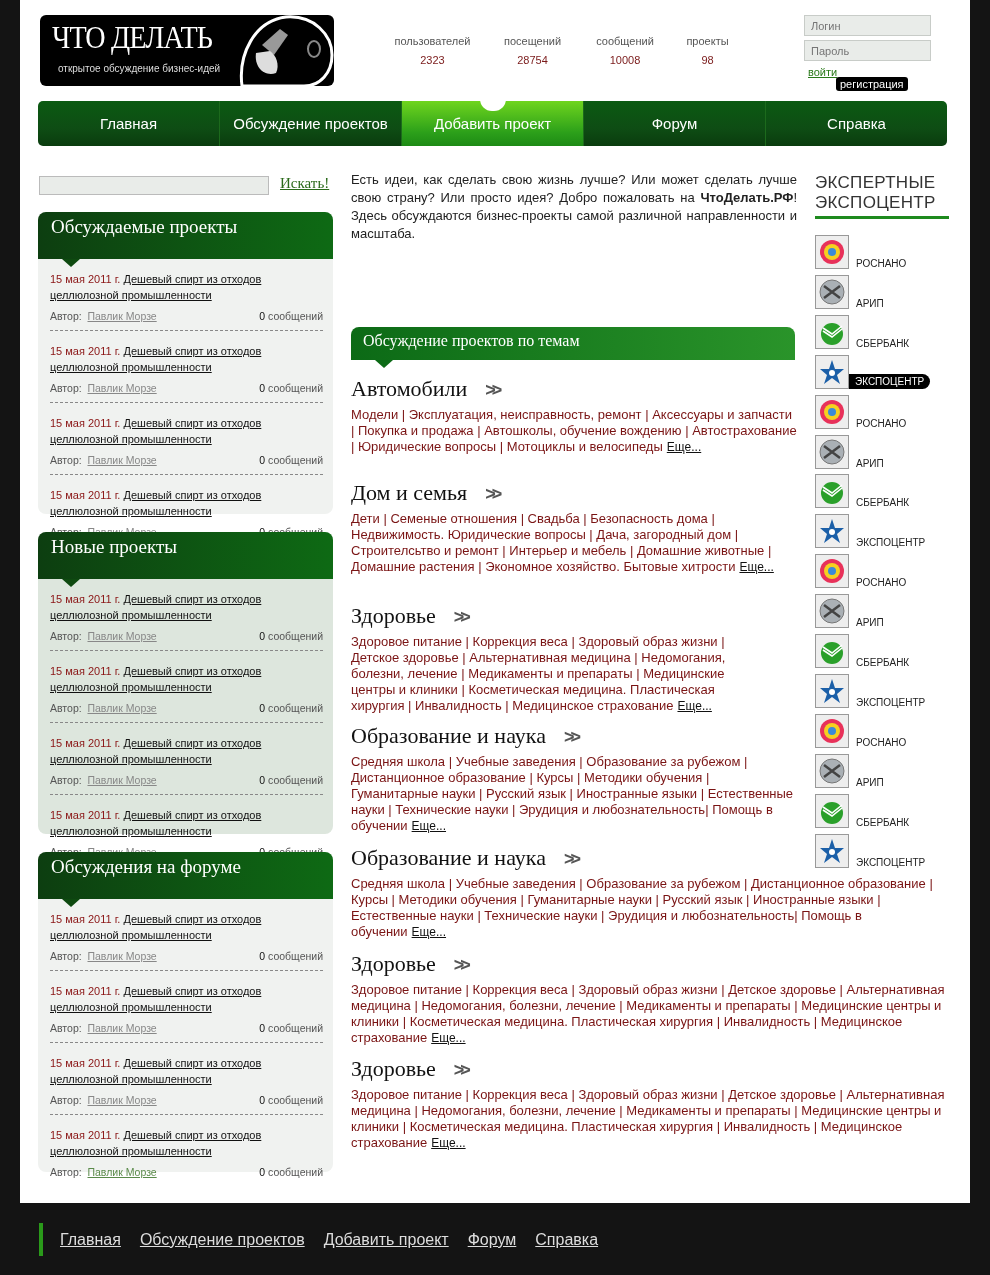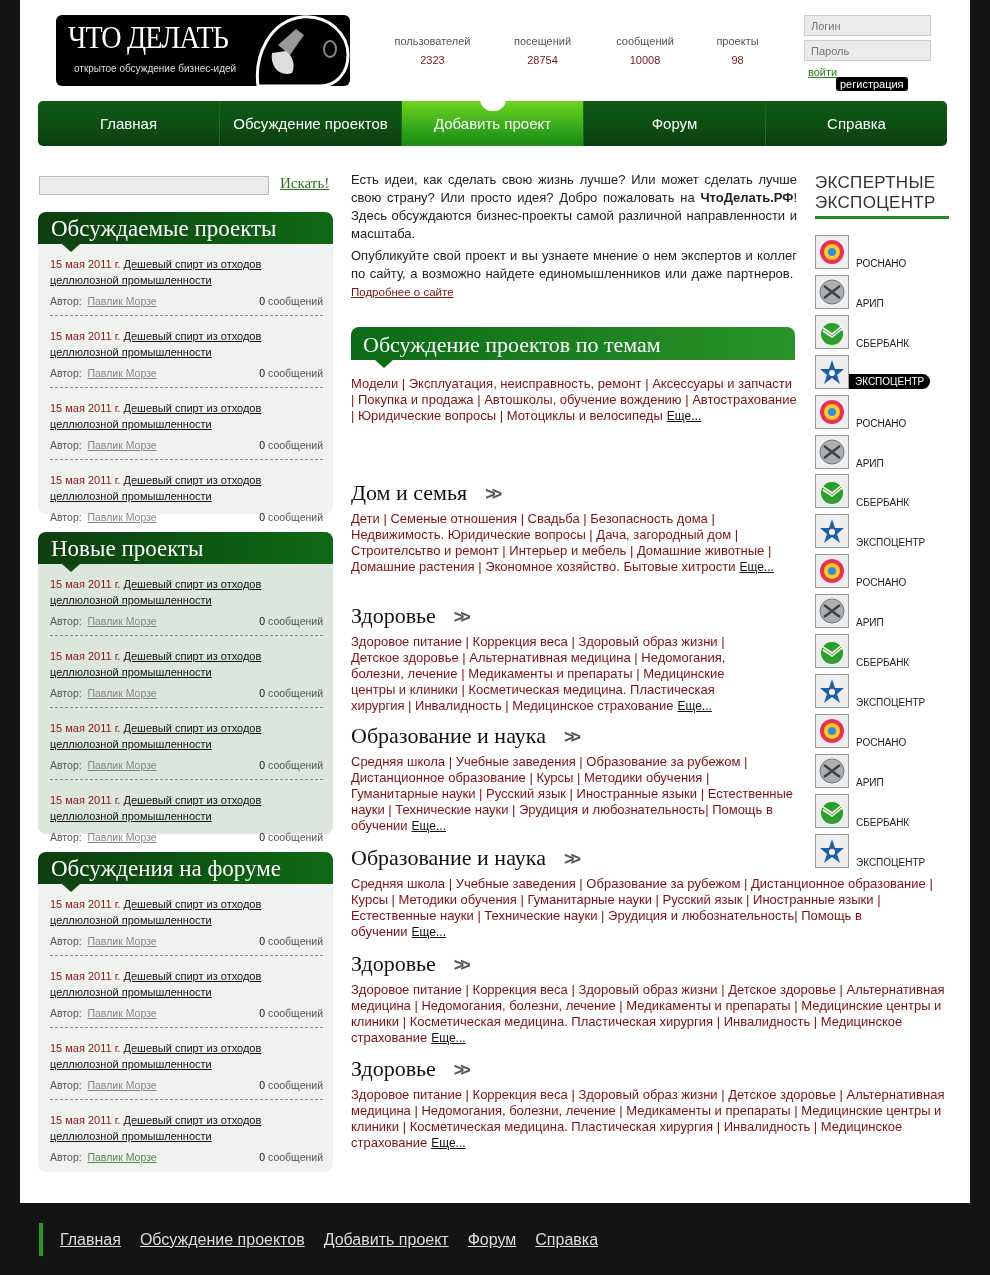--- a/index.html
+++ b/index.html
@@ -1,58 +1,58 @@
 <!DOCTYPE html>
 <html><head>
 <meta charset="utf-8">
 <style>
 *{box-sizing:border-box;margin:0;padding:0}
 html,body{width:990px;height:1275px;overflow:hidden}
 body{background:#141414;font-family:"Liberation Sans",sans-serif;color:#222;position:relative}
 .page{position:absolute;left:20px;top:0;width:950px;height:1203px;background:#fff}
 
-.logo{position:absolute;left:36px;top:15px;width:294px;height:71px;background:#000;border-radius:6px;overflow:hidden}
+.logo{position:absolute;left:20px;top:15px;width:294px;height:71px;background:#000;border-radius:6px;overflow:hidden}
 .logo-title{position:absolute;left:12px;top:4px;color:#fff;font-family:"Liberation Serif",serif;font-size:32px;letter-spacing:-1px;transform:scaleX(.88);transform-origin:left}
 .logo-sub{position:absolute;left:18px;top:48px;color:#ddd;font-size:10px}
 .logo-monkey{position:absolute;right:0;top:0;width:100px;height:71px}
-.stats{position:absolute;left:370px;top:35px;display:flex;gap:10px}
+.stats{position:absolute;left:370px;top:35px;display:flex;gap:0}
 .stat{text-align:center;font-size:11px}
 .stat .lbl{color:#555;display:block;margin-bottom:7px}
 .stat .val{color:#7a1a1a;display:block}
 .login{position:absolute;left:784px;top:15px;width:127px}
 .login input{display:block;width:127px;height:21px;border:1px solid #c8ccc8;background:#e9ece9;font-size:11px;padding:0 6px;margin-bottom:4px;color:#222;font-family:"Liberation Sans",sans-serif}
 .login .actions{margin-top:5px;font-size:11px}
 .login .enter{color:#2a7a1a;text-decoration:underline;margin-left:4px}
 .login .reg{background:#000;color:#fff;padding:1px 4px;border-radius:3px;margin-left:32px}
 
 .nav{position:absolute;left:18px;top:101px;width:909px;height:45px;border-radius:5px;overflow:visible;display:flex;background:linear-gradient(#0b5a12,#0e4d14 60%,#0a3c0e)}
 .nav-item{flex:1;color:#fff;font-size:15px;display:flex;align-items:center;justify-content:center;border-right:1px solid #1c6a1c;position:relative}
 .nav-item:last-child{border-right:none}
 .nav-item.active{background:linear-gradient(#6fd51e,#2ca01a 70%,#1d8a15)}
 .nav-item.active::before{content:"";position:absolute;top:-2px;left:50%;margin-left:-13px;width:26px;height:12px;background:#fff;border-radius:0 0 13px 13px}
 
 .search{position:absolute;left:19px;top:176px;width:230px;height:19px;border:1px solid #bbb;background:#e9ece9}
 .search-btn{position:absolute;left:260px;top:175px;font-family:"Liberation Serif",serif;font-size:15px;color:#2a6a1a;text-decoration:underline}
 .box{position:absolute;left:18px;width:295px;background:#f0f2f0;border-radius:8px}
 .box.alt{background:#dde6dd}
-.box-head{height:32px;background:linear-gradient(90deg,#0d3e10,#0e6a14);border-radius:8px 8px 0 0;color:#fff;font-family:"Liberation Serif",serif;font-size:23px;padding:4px 0 0 13px;position:relative}
+.box-head{height:47px;background:linear-gradient(90deg,#0d3e10,#0e6a14);border-radius:8px 8px 0 0;color:#fff;font-family:"Liberation Serif",serif;font-size:19px;padding:4px 0 0 13px;position:relative}
 .box-head::after{content:"";position:absolute;left:24px;bottom:-8px;border-left:9px solid transparent;border-right:9px solid transparent;border-top:8px solid #0e4a10}
 .item{margin:0 10px 0 12px;padding:12px 0 6px;border-bottom:1px dashed #888;font-size:11px;line-height:16px}
 .item:last-child{border-bottom:none}
 .item .date{color:#8a1414}
 .item .ttl{color:#111;text-decoration:underline}
 .item .meta{display:flex;justify-content:space-between;margin-top:5px;color:#555;font-size:10.5px}
 .item .author{color:#888;text-decoration:underline}
 .item .author.hl{color:#5a8a4a}
 .item .cnt b{color:#111;font-weight:normal}
 
 .intro{position:absolute;left:331px;top:171px;width:446px;font-size:13px;line-height:18px;color:#222;text-align:justify}
 .intro p{margin-bottom:4px}
 .intro a{color:#7a1414;font-size:11.5px;text-decoration:underline}
-.topics-head{position:absolute;left:331px;top:327px;width:444px;height:33px;background:linear-gradient(90deg,#0c6a16,#2a942a);border-radius:8px 8px 0 0;color:#fff;font-family:"Liberation Serif",serif;font-size:22px;padding:5px 0 0 12px}
+.topics-head{position:absolute;left:331px;top:327px;width:444px;height:33px;background:linear-gradient(90deg,#0c6a16,#2a942a);border-radius:8px 8px 0 0;color:#fff;font-family:"Liberation Serif",serif;font-size:16px;padding:5px 0 0 12px}
 .topics-head::after{content:"";position:absolute;left:24px;bottom:-8px;border-left:9px solid transparent;border-right:9px solid transparent;border-top:8px solid #0c6a16}
 .topic{position:absolute;left:331px;font-size:13px;line-height:16px}
 .topic h3{font-family:"Liberation Serif",serif;font-weight:normal;font-size:22px;color:#111;margin-bottom:4px;line-height:26px}
 .topic h3 .arr{color:#555;font-family:"Liberation Sans",sans-serif;font-size:18px;font-weight:bold;margin-left:18px;letter-spacing:-4px}
 .topic .links{color:#7a1414}
 .topic .more{color:#111;font-size:12px;text-decoration:underline;margin-left:4px}
 
 .orgs-title{position:absolute;left:795px;top:173px;font-size:17px;line-height:20px;color:#333;letter-spacing:.3px;border-bottom:3px solid #1e8a1e;padding-bottom:3px;width:134px}
 .org{position:absolute;left:795px;height:34px;display:flex;align-items:flex-end}
 .org .logo-box{width:34px;height:34px;border:1px solid #999;background:#eee;display:flex;align-items:center;justify-content:center}
@@ -226,26 +226,26 @@
         <div class="meta">
           <span><span>Автор:</span>&nbsp; <a class="author hl">Павлик Морзе</a></span>
           <span class="cnt"><b>0</b> <span>сообщений</span></span>
         </div>
       </div>
       </div>
   </div>
 
   <div class="intro">
     <p><span>Есть идеи, как сделать свою жизнь лучше? Или может сделать лучше свою страну? Или просто идея? Добро пожаловать на </span><b>ЧтоДелать.РФ</b><span>! Здесь обсуждаются бизнес-проекты самой различной направленности и масштаба.</span></p>
-    <p><span>Опубликуйте свой проект и вы узнаете мнение о нем экспертов и коллег по сайту, а возможно найдете единомышленников или даже партнеров.</span>&nbsp; <a>Подробнее о сайте</a></p>
   </div>
 
   <div class="topics-head">Обсуждение проектов по темам</div>
   <div id="topics">
       <div class="topic" style="top:376px;width:446px">
+      <h3><span>Автомобили</span><span class="arr">&gt;&gt;</span></h3>
       <div><span class="links">Модели | Эксплуатация, неисправность, ремонт | Аксессуары и запчасти | Покупка и продажа | Автошколы, обучение вождению | Автострахование | Юридические вопросы | Мотоциклы и велосипеды</span><a class="more">Еще...</a></div>
     </div>
       <div class="topic" style="top:480px;width:446px">
       <h3><span>Дом и семья</span><span class="arr">&gt;&gt;</span></h3>
       <div><span class="links">Дети | Семеные отношения | Свадьба | Безопасность дома | Недвижимость. Юридические вопросы | Дача, загородный дом | Строителсьтво и ремонт | Интерьер и мебель | Домашние животные | Домашние растения | Экономное хозяйство. Бытовые хитрости</span><a class="more">Еще...</a></div>
     </div>
       <div class="topic" style="top:603px;width:420px">
       <h3><span>Здоровье</span><span class="arr">&gt;&gt;</span></h3>
       <div><span class="links">Здоровое питание | Коррекция веса | Здоровый образ жизни | Детское здоровье | Альтернативная медицина | Недомогания, болезни, лечение | Медикаменты и препараты | Медицинские центры и клиники | Косметическая медицина. Пластическая хирургия | Инвалидность | Медицинское страхование</span><a class="more">Еще...</a></div>
     </div>

